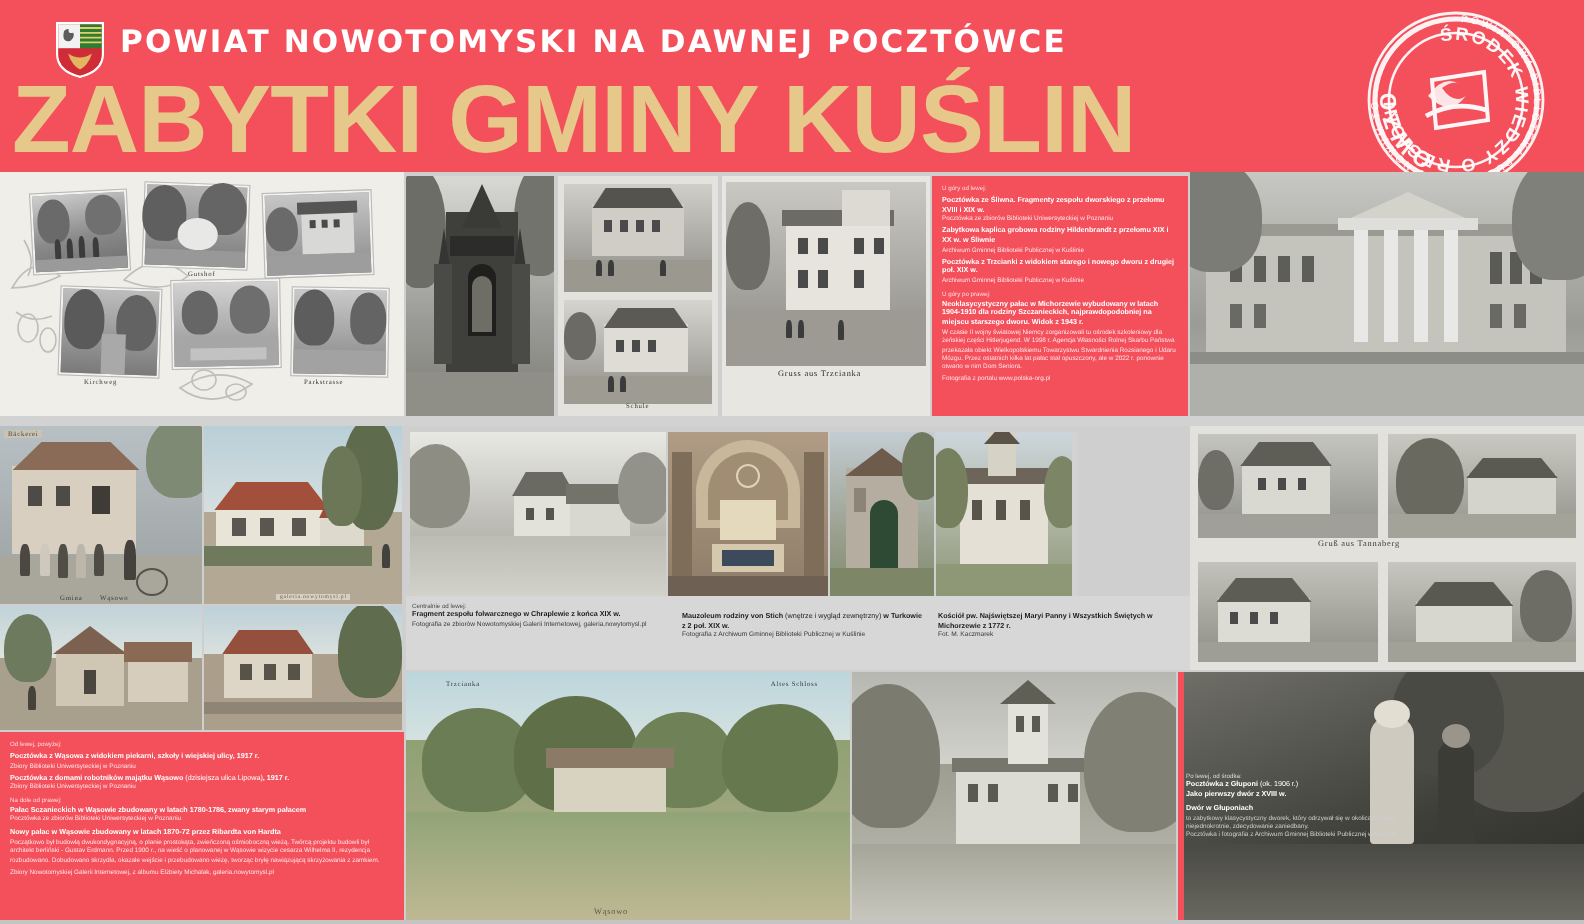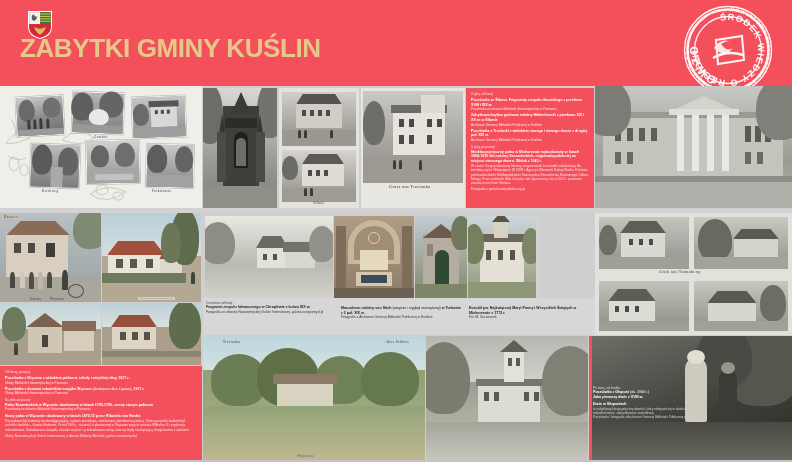--- a/index.html
+++ b/index.html
@@ -20,22 +20,22 @@
   .crest {
     position: absolute; left: 27px; top: 10px; width: 26px; height: 30px;
   }
   .kicker {
     position: absolute; left: 60px; top: 12px;
     font-size: 15.5px; font-weight: bold; letter-spacing: 1.1px;
     color: #ffffff; white-space: nowrap;
     font-family: "DejaVu Sans", sans-serif;
   }
   .maintitle {
-    position: absolute; left: 20px; top: 33px;
-    font-size: 26px; font-weight: bold; letter-spacing: -0.4px;
+    position: absolute; left: 6px; top: 33px;
+    font-size: 48px; font-weight: bold; letter-spacing: -0.4px;
     color: #e6c98a; white-space: nowrap;
     font-family: "Liberation Sans", sans-serif;
   }
   .stamp {
     position: absolute; right: 16px; top: 2px; width: 96px; height: 96px;
   }
 
   
   .blk { position: absolute; overflow: hidden; }
   .photo { position: absolute; overflow: hidden; background: #8d8d8d; }
@@ -90,20 +90,21 @@
       <path d="M2.2 2.2 h21.6 v14.8 q0 8 -10.8 10.7 Q2.2 25 2.2 17 Z" fill="#d22b38"></path>
       <path d="M2.2 2.2 h10.8 v12 h-10.8 Z" fill="#f2f2f2"></path>
       <path d="M13 2.2 h10.8 v12 h-10.8 Z" fill="#2f7d32"></path>
       <path d="M13 4 h10.8 M13 6.4 h10.8 M13 8.8 h10.8 M13 11.2 h10.8" stroke="#e3cf6a" stroke-width=".9"></path>
       <path d="M2.2 14.2 h21.6 v2.8 q0 8 -10.8 10.7 Q2.2 25 2.2 17 Z" fill="#d22b38"></path>
       <path d="M5 5.5 q2-2 4 0 q1.6 1.6 .4 3.6 q-1.2 2 -3.2 1.4 Q4 9.8 5 5.5Z" fill="#5d5d5d"></path>
       <circle cx="8.6" cy="5.2" r="1.3" fill="#f2f2f2"></circle>
       <path d="M7 16.8 q6 4 12 0 q-2 6 -6 8 q-4 -2 -6 -8Z" fill="#e3cf6a" opacity=".85"></path>
     </svg>
 
+    <div class="kicker">POWIAT NOWOTOMYSKI NA DAWNEJ POCZTÓWCE</div>
     <div class="maintitle">ZABYTKI GMINY KUŚLIN</div>
 
     <svg class="stamp" viewBox="0 0 96 96">
       <defs>
         <path id="arcOuter" d="M48,48 m-39,0 a39,39 0 1,1 78,0 a39,39 0 1,1 -78,0" fill="none"></path>
         <path id="arcOuter2" d="M48,48 m39,0 a39,39 0 1,1 -78,0 a39,39 0 1,1 78,0" fill="none"></path>
         <path id="arcInner" d="M48,48 m-30,0 a30,30 0 1,1 60,0 a30,30 0 1,1 -60,0" fill="none"></path>
         <path id="arcInner2" d="M48,48 m30,0 a30,30 0 1,1 -60,0 a30,30 0 1,1 60,0" fill="none"></path>
       </defs>
       <circle cx="48" cy="48" r="43.5" fill="none" stroke="#ffffff" stroke-width="1.4" opacity=".92"></circle>

